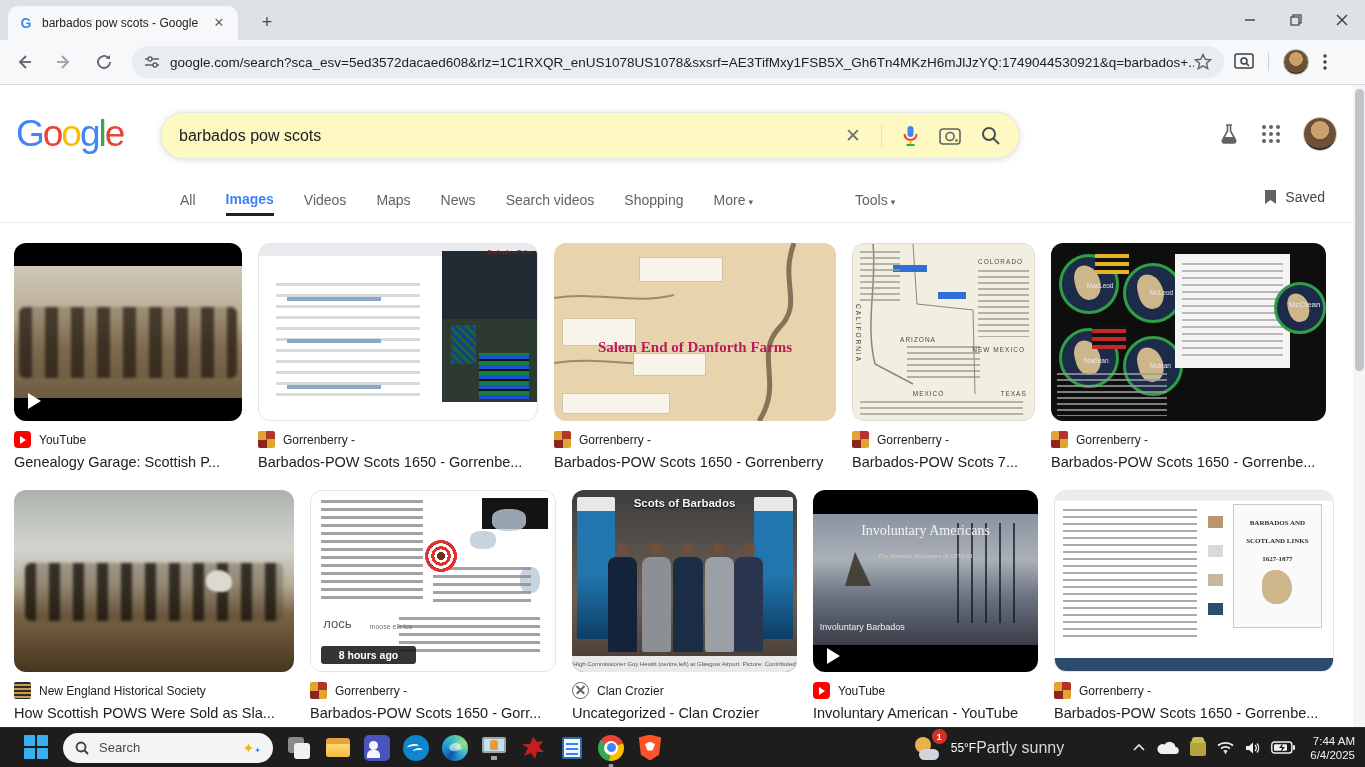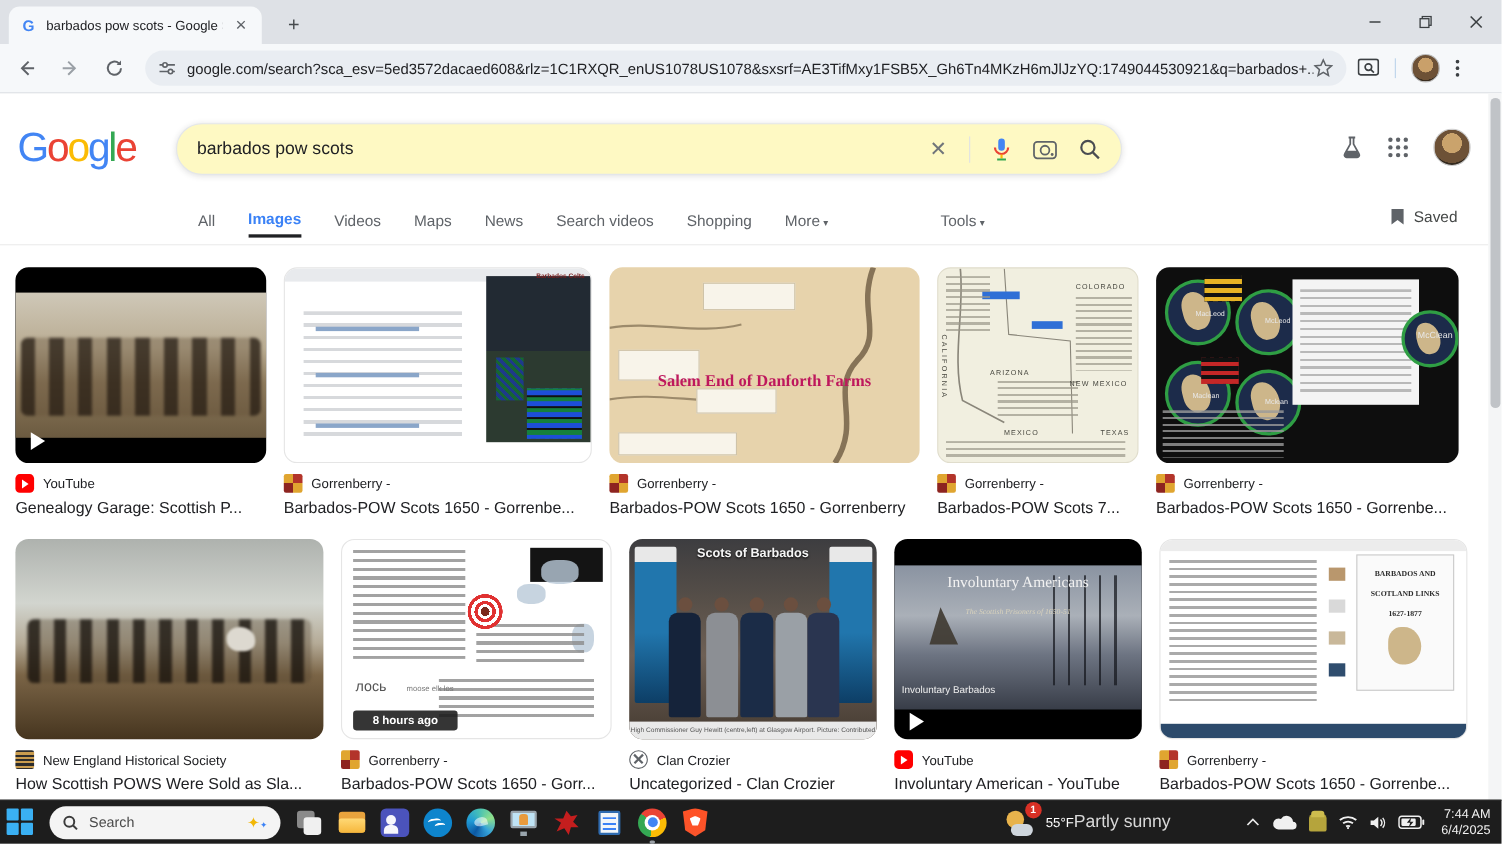--- a/index.html
+++ b/index.html
@@ -126,21 +126,21 @@
   .bookpanel span { font-family:"Liberation Serif",serif; font-size:7px; font-weight:bold; color:#2c2c2c; }
   .bookpanel .mapblot { margin:5px auto 0; width:30px; height:34px; background:#cdb68a; border-radius:45% 60% 55% 50%; }
   .t-r2c5 .botbar { position:absolute; left:0; right:0; bottom:0; height:7%; background:#2c4a6b; }
 
   
   .scrollbar { position:absolute; right:0; top:85px; width:12px; height:642px; background:#f4f5f6; }
   .scrollthumb { position:absolute; right:1px; top:4px; width:9px; height:282px; background:#c0c3c7; border-radius:5px; }
 
   
   .taskbar { position:absolute; left:0; bottom:0; width:1365px; height:40px; background:#1d1d1d; border-top:1px solid #2c2c2c; display:flex; align-items:center; }
-  .tb-left { display:flex; align-items:center; gap:13px; margin-left:6px; }
+  .tb-left { display:flex; align-items:center; gap:13px; margin-left:24px; }
   .tbicon { width:26px; height:26px; position:relative; flex:none; }
   .tsearch { width:210px; height:30px; background:#f4f4f4; border-radius:15px; display:flex; align-items:center; padding:0 12px; gap:10px; }
   .tsearch .ph { font-size:13px; color:#4a4a4a; flex:1; }
   .sparkle { color:#f2b705; font-size:14px; }
   .sparkle small { color:#3b82f6; font-size:8px; }
   .win-start { display:grid; grid-template-columns:11px 11px; grid-template-rows:11px 11px; gap:2px; }
   .win-start div { background:#3ab0f3; border-radius:1px; }
   .taskview { position:relative; }
   .taskview .b1 { position:absolute; left:2px; top:2px; width:16px; height:16px; background:#8a8a8a; border-radius:3px; }
   .taskview .b2 { position:absolute; left:8px; top:8px; width:16px; height:16px; background:#f0f0f0; border-radius:3px; }

